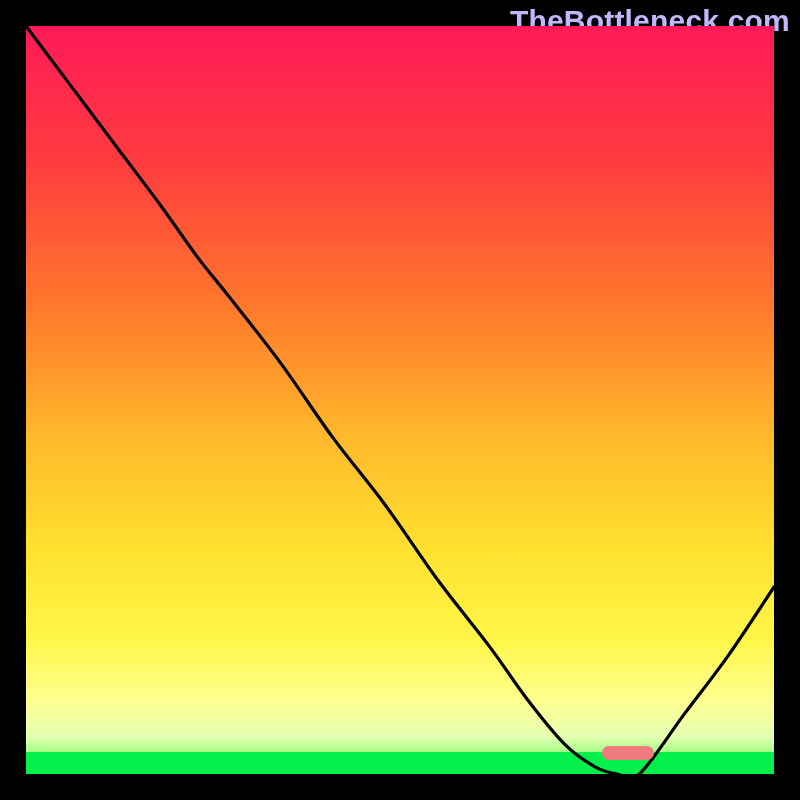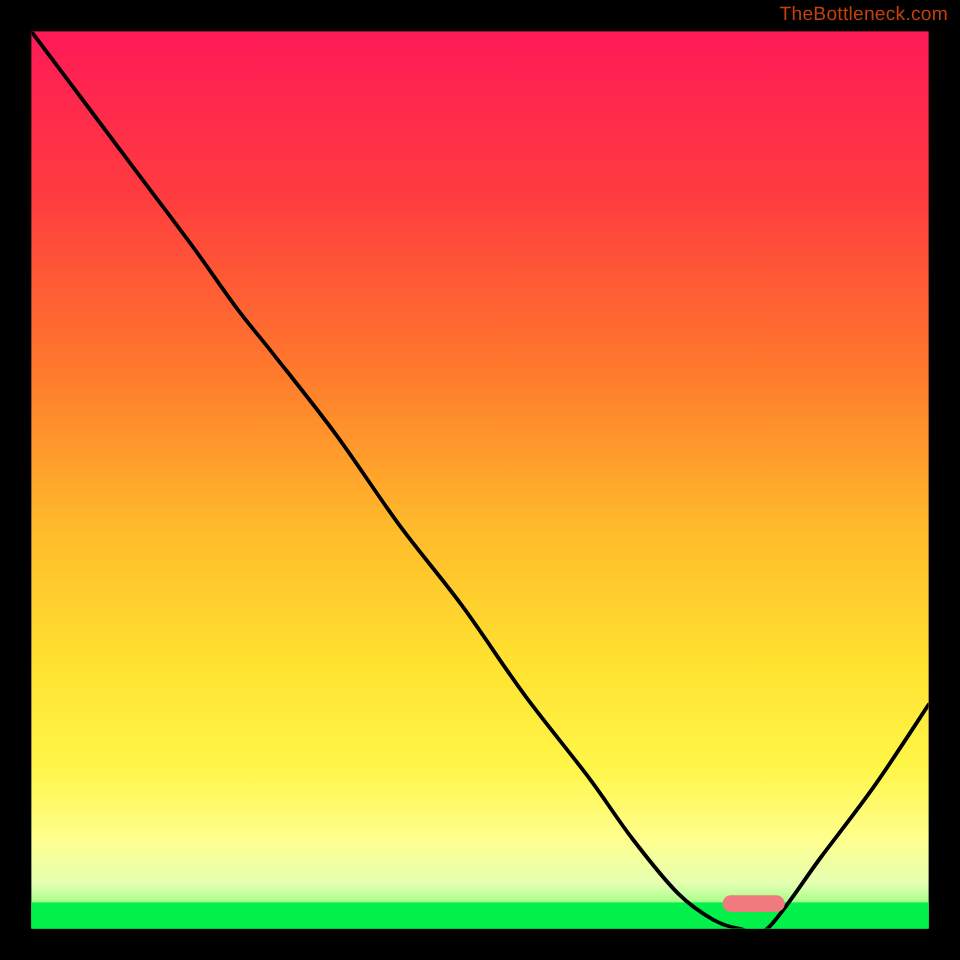--- a/index.html
+++ b/index.html
@@ -1,20 +1,20 @@
 <!DOCTYPE html>
 <html><head>
 <meta charset="utf-8">
 <style>
   html,body{margin:0;padding:0;width:800px;height:800px;background:#000;overflow:hidden;font-family:Arial,Helvetica,sans-serif}
   .frame{position:absolute;inset:0;background:#000}
   .plot-area{position:absolute;left:26px;top:26px;width:748px;height:748px;overflow:hidden}
   .gradient{position:absolute;inset:0}
   .green-band{position:absolute;left:0;right:0;bottom:0;height:22px;background:#03ef4a}
-  .attribution{position:absolute;top:4px;right:10px;color:#c2410c;font-size:16px;font-weight:400;letter-spacing:.2px}
+  .attribution{position:absolute;top:4px;right:10px;color:#c4b5fd;font-size:30px;font-weight:700;letter-spacing:.2px}
   .curve{position:absolute;inset:0}
   .marker{position:absolute;width:54px;height:14px;border-radius:7px;background:#f07b7f}
 </style>
 </head>
 <body>
 
 <div class="frame">
 
   <div class="attribution">TheBottleneck.com</div>
 

